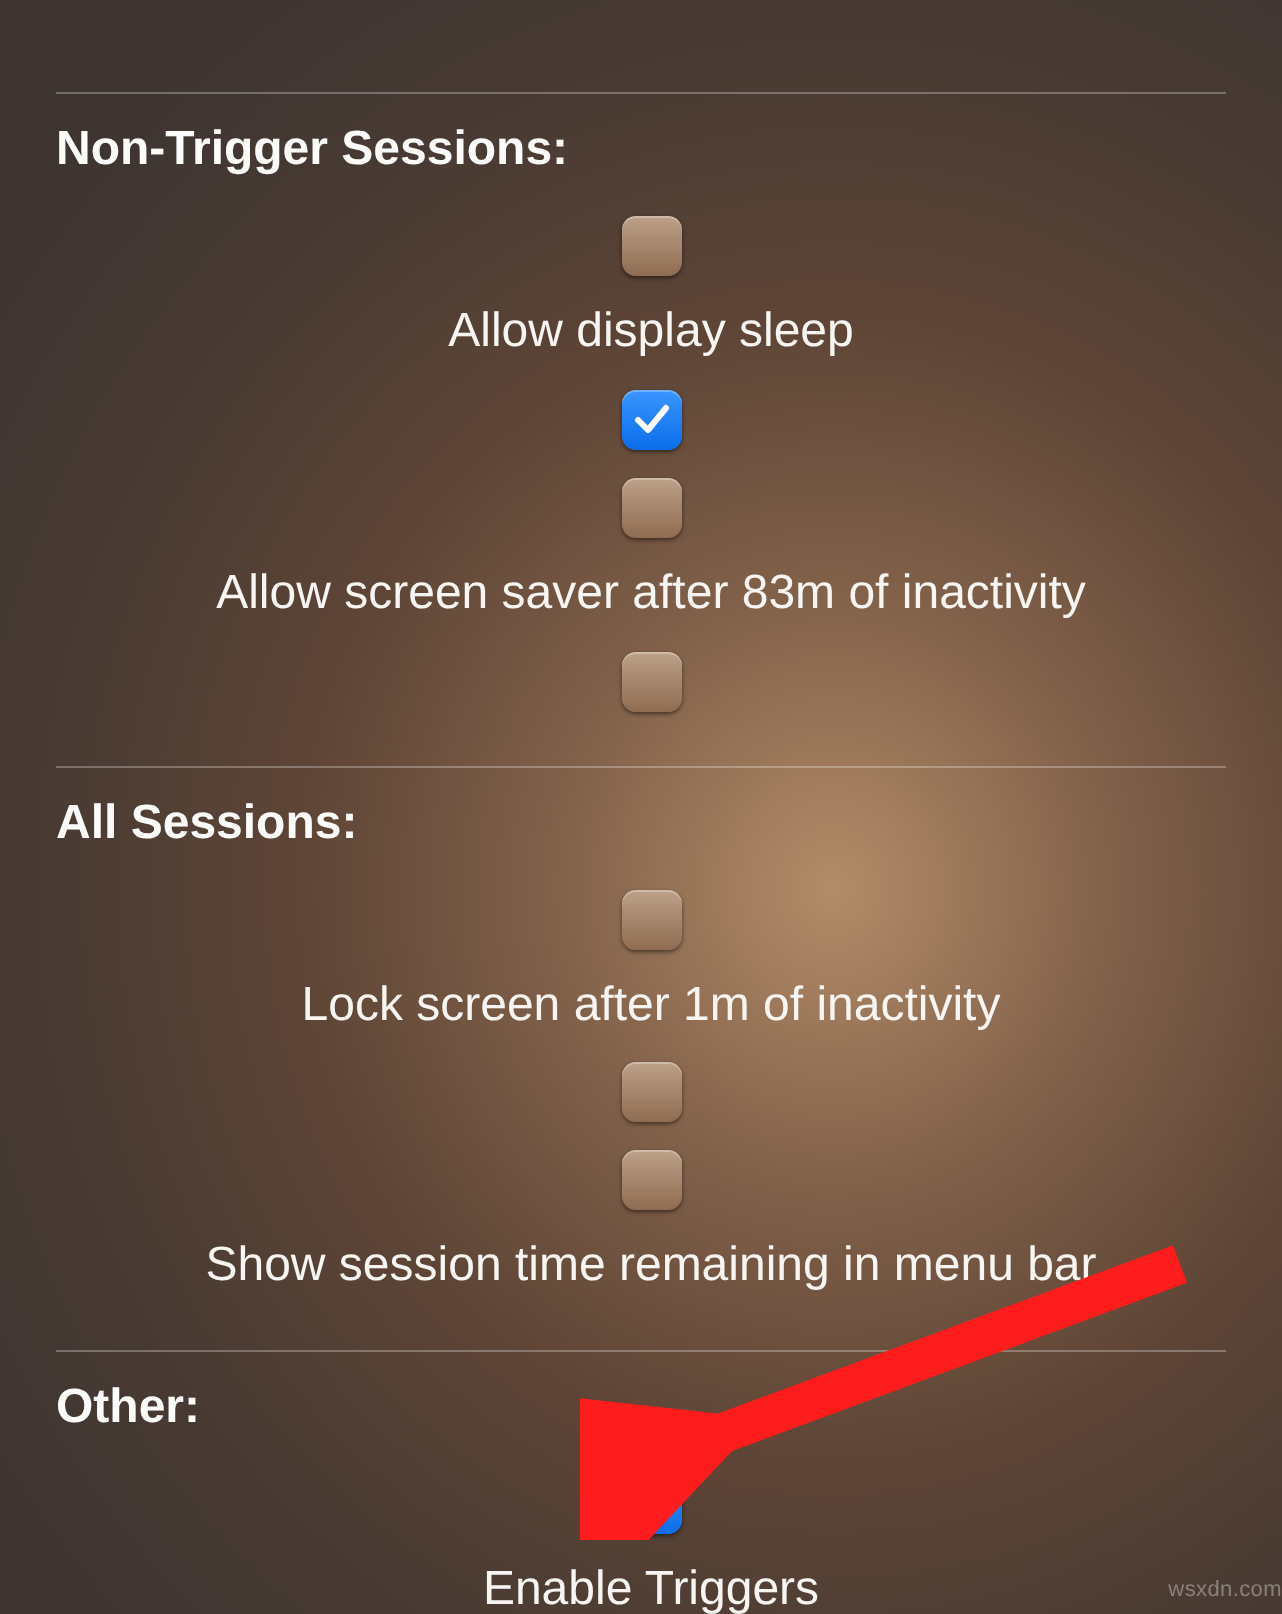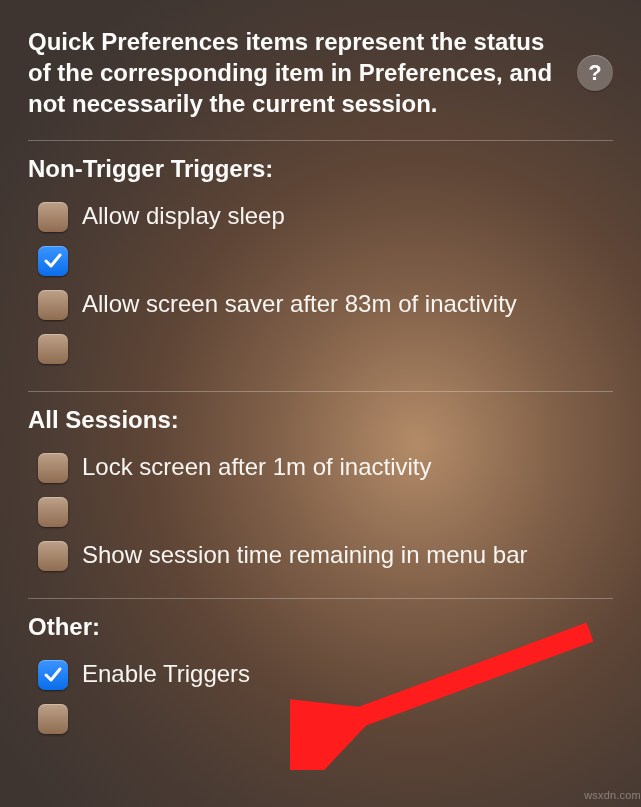--- a/index.html
+++ b/index.html
@@ -48,20 +48,21 @@
     font-size: 24px;
     font-weight: 700;
     color: #fbfbfa;
     margin-bottom: 12px;
   }
   .option-row {
     display: flex;
     align-items: center;
     gap: 14px;
     padding: 7px 0 7px 10px;
+    flex-direction: column;
   }
   .checkbox {
     width: 30px; height: 30px;
     border-radius: 7px;
     display: flex; align-items: center; justify-content: center;
     flex-shrink: 0;
     cursor: pointer;
     box-shadow: 0 1px 2px rgba(0,0,0,0.5), inset 0 1px 0 rgba(255,255,255,0.28);
   }
   .checkbox.unchecked {
@@ -88,30 +89,24 @@
     font-size: 11px;
     color: rgba(255,255,255,0.35);
     letter-spacing: 0.2px;
   }
 </style>
 </head>
 <body>
 
 <div class="panel">
 
-  <div class="header-row">
-    <div class="intro-text">Quick Preferences items represent the status of the corresponding item in Preferences, and not necessarily the current session.</div>
-    <div class="help-btn">
-      <span>?</span>
-    </div>
-  </div>
 
   <hr class="divider">
 
-  <div class="section-title">Non-Trigger Triggers:</div>
+  <div class="section-title">Non-Trigger Sessions:</div>
 
   <div class="option-row">
     <div class="checkbox unchecked"></div>
     <span class="option-label">Allow display sleep</span>
   </div>
   <div class="option-row">
     <div class="checkbox checked">
         <svg width="20" height="20" viewBox="0 0 20 20">
           <path d="M3 10 L8 15 L17 4" stroke="#fff" stroke-width="3" fill="none" stroke-linecap="round" stroke-linejoin="round"></path>
         </svg>

